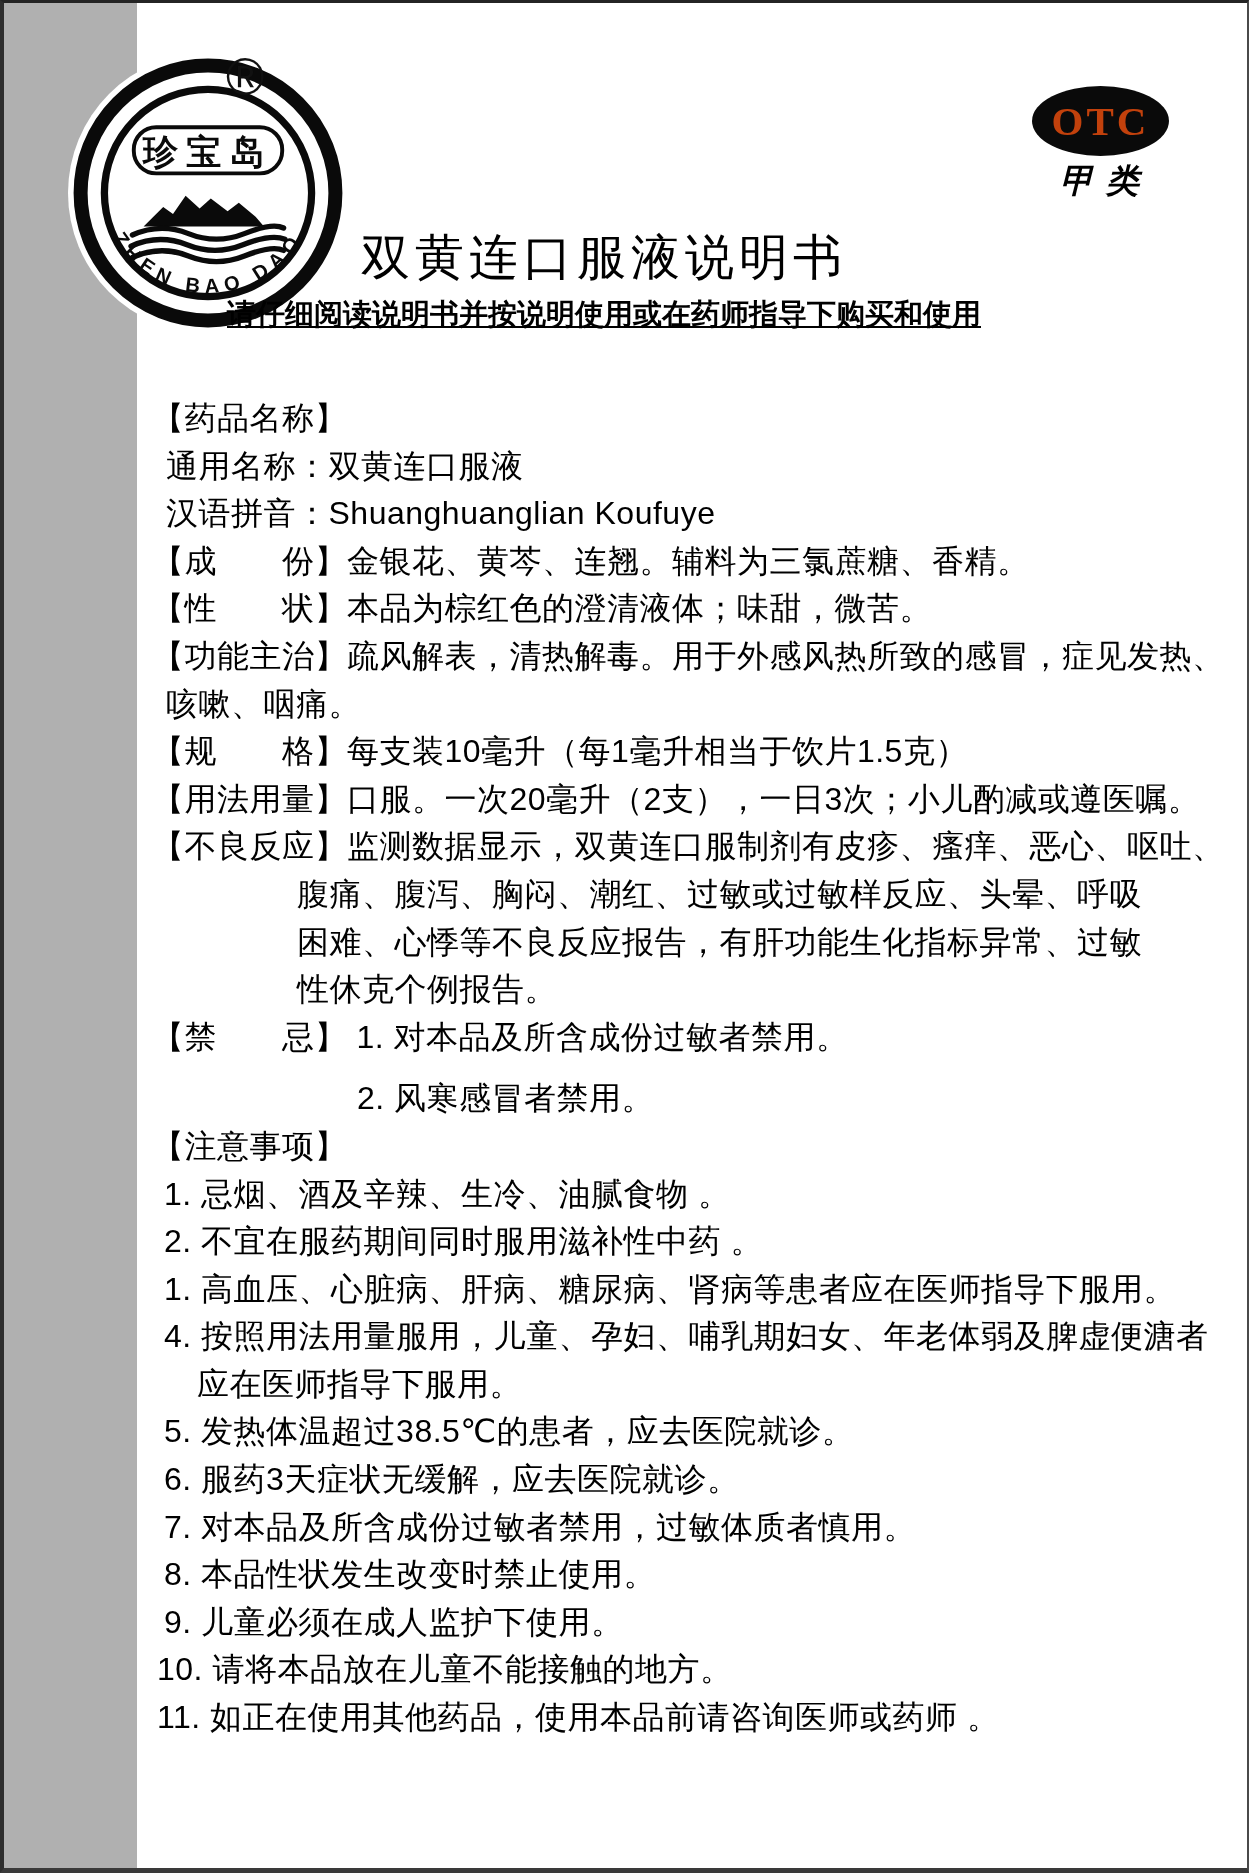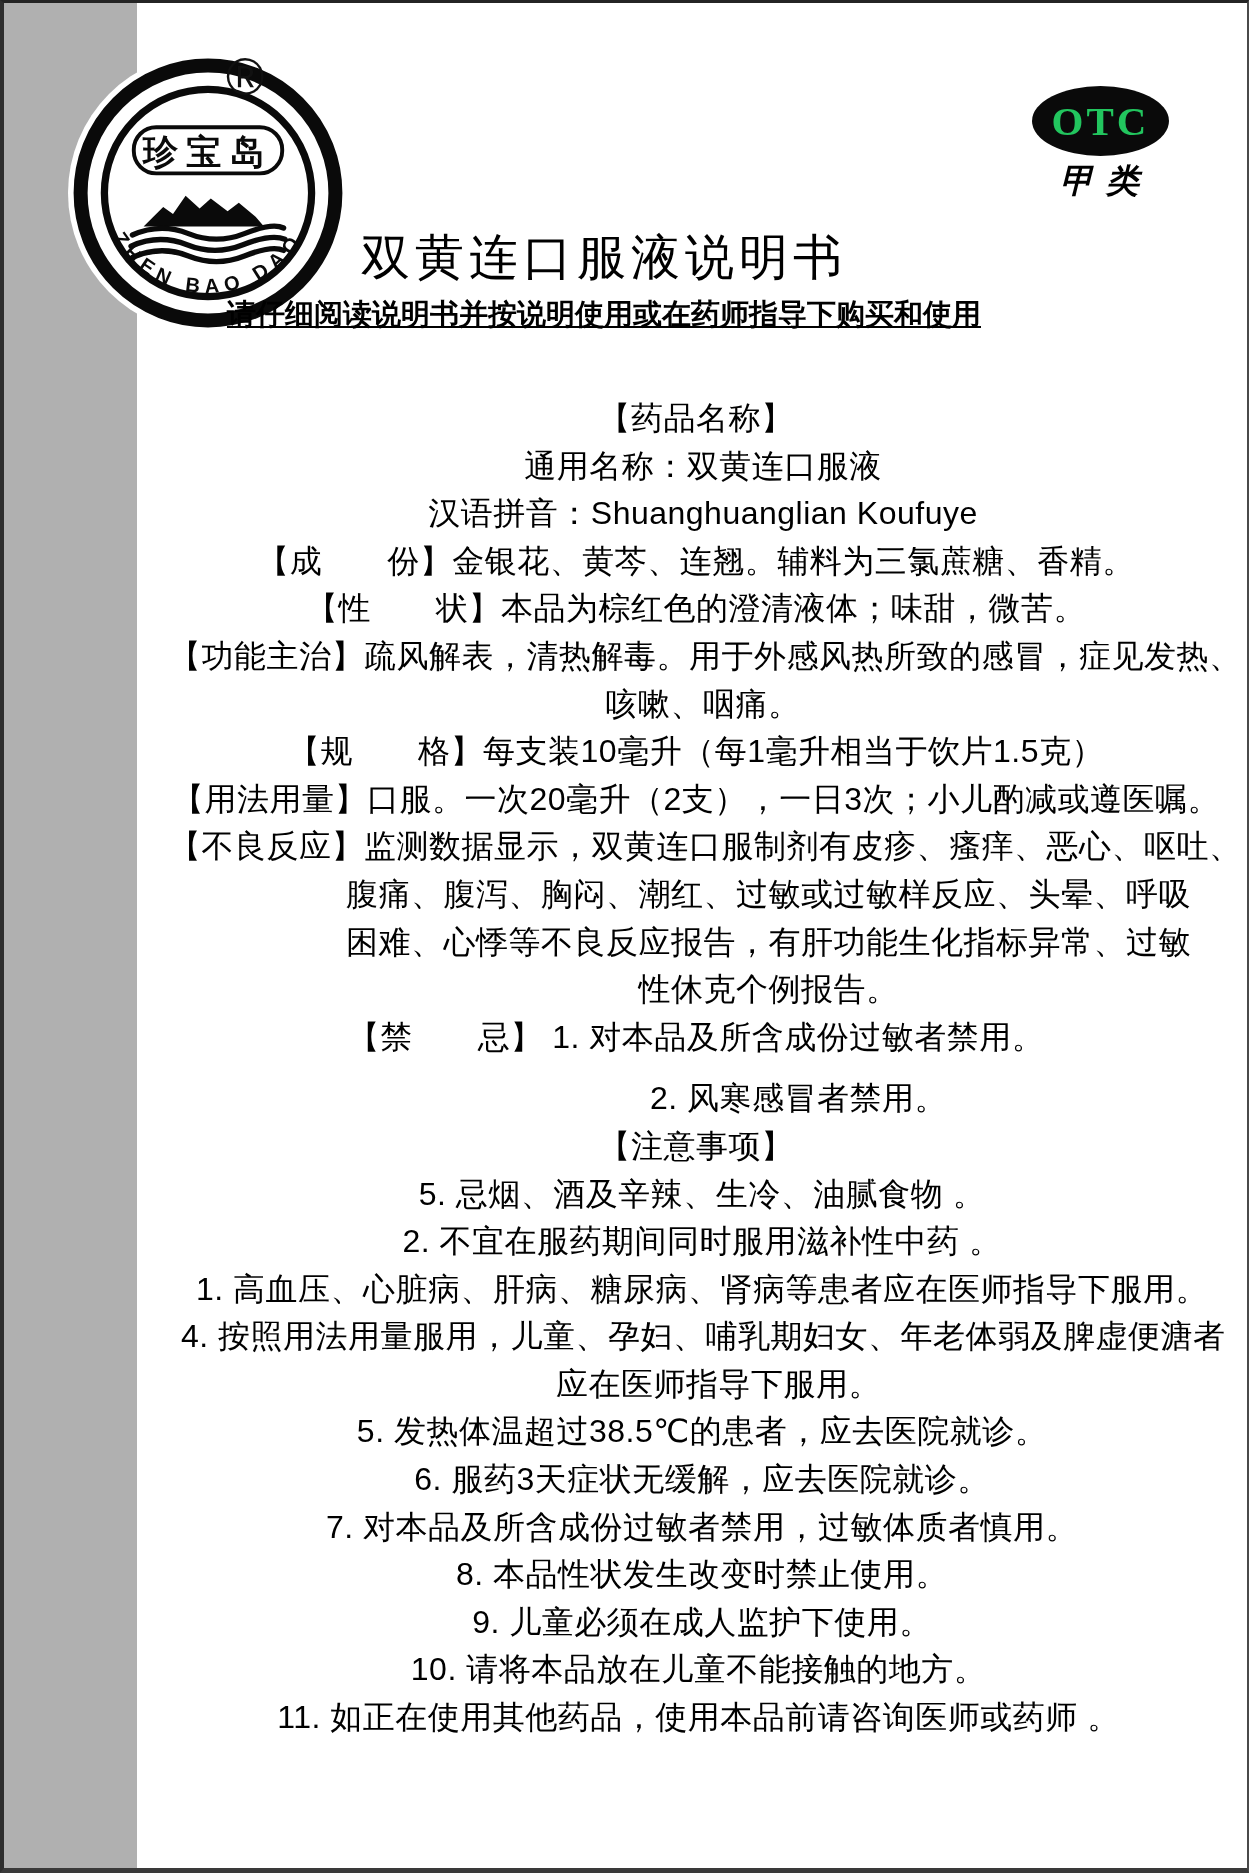--- a/index.html
+++ b/index.html
@@ -24,40 +24,40 @@
   .reg-mark {
     position:absolute; left:222px; top:48px;
     font-size:52px; line-height:1; font-weight:400; color:#111;
   }
   .otc-badge {
     position:absolute; left:1028px; top:83px; width:137px; height:70px;
     background:#0a0a0a; border-radius:50%;
     display:flex; align-items:center; justify-content:center;
   }
   .otc-badge span {
-    color:#22c55e;
+    color:#c2410c;
     font-family:"Liberation Serif","DejaVu Serif",serif;
     font-weight:bold; font-size:41px; letter-spacing:3px;
   }
   .otc-class {
     position:absolute; left:1024px; top:156px; width:145px;
     text-align:center; font-size:33px; font-weight:bold; letter-spacing:2px;font-style:italic;
   }
   .header { position:absolute; left:150px; top:230px; width:900px; text-align:center; }
   .title {
     font-family:"Liberation Serif","DejaVu Serif",serif;
     font-size:49px; line-height:1; font-weight:400; letter-spacing:5px;
     white-space:nowrap;
   }
   .subtitle {
     margin-top:13px; font-size:29px; font-weight:bold; letter-spacing:0px;
     white-space:nowrap;
     text-decoration:underline;
   }
-  .content { position:absolute; left:165px; top:392px; right:24px;text-align:center; }
+  .content { position:absolute; left:148px; top:392px; right:24px; }
   .line {
     font-size:32px; line-height:47.6px; height:47.6px;
     white-space:pre; letter-spacing:0.5px;
   }
   .b { font-weight:normal; }
   .ind      { padding-left:14px; }
   .hang     { padding-left:145px; }
   .jin2     { padding-left:205px;margin-top:14px; }
   .note     { padding-left:12px; }
   .note10   { padding-left:5px; }
@@ -114,21 +114,21 @@
     <div class="line ind">咳嗽、咽痛。</div>
     <div class="line">【规　　格】每支装10毫升（每1毫升相当于饮片1.5克）</div>
     <div class="line">【用法用量】口服。一次20毫升（2支），一日3次；小儿酌减或遵医嘱。</div>
     <div class="line b">【不良反应】监测数据显示，双黄连口服制剂有皮疹、瘙痒、恶心、呕吐、</div>
     <div class="line b hang">腹痛、腹泻、胸闷、潮红、过敏或过敏样反应、头晕、呼吸</div>
     <div class="line b hang">困难、心悸等不良反应报告，有肝功能生化指标异常、过敏</div>
     <div class="line b hang">性休克个例报告。</div>
     <div class="line b">【禁　　忌】 1. 对本品及所含成份过敏者禁用。</div>
     <div class="line b jin2">2. 风寒感冒者禁用。</div>
     <div class="line b">【注意事项】</div>
-    <div class="line b note">5. 忌烟、酒及辛辣、生冷、油腻食物 。</div>
+    <div class="line b note">1. 忌烟、酒及辛辣、生冷、油腻食物 。</div>
     <div class="line b note">2. 不宜在服药期间同时服用滋补性中药 。</div>
     <div class="line b note">1. 高血压、心脏病、肝病、糖尿病、肾病等患者应在医师指导下服用。</div>
     <div class="line b note">4. 按照用法用量服用，儿童、孕妇、哺乳期妇女、年老体弱及脾虚便溏者</div>
     <div class="line b notecont">应在医师指导下服用。</div>
     <div class="line b note">5. 发热体温超过38.5℃的患者，应去医院就诊。</div>
     <div class="line b note">6. 服药3天症状无缓解，应去医院就诊。</div>
     <div class="line b note">7. 对本品及所含成份过敏者禁用，过敏体质者慎用。</div>
     <div class="line b note">8. 本品性状发生改变时禁止使用。</div>
     <div class="line b note">9. 儿童必须在成人监护下使用。</div>
     <div class="line b note10">10. 请将本品放在儿童不能接触的地方。</div>

